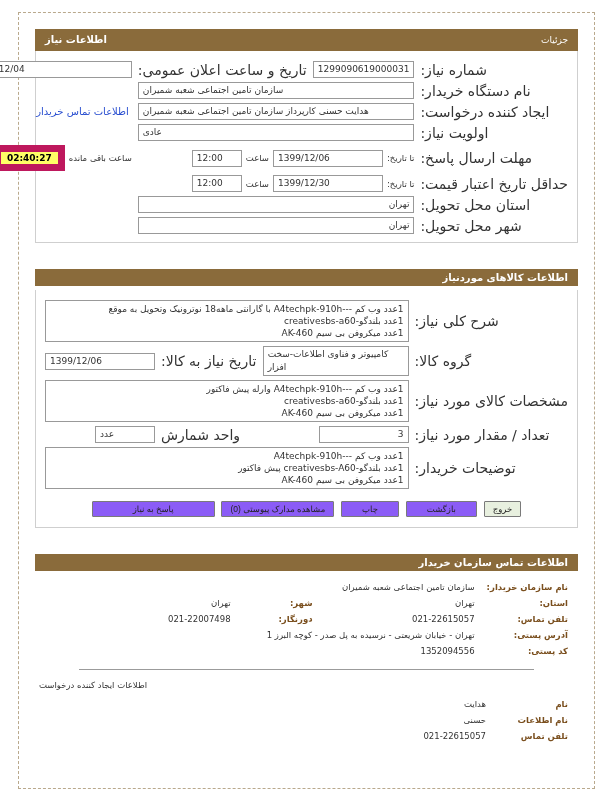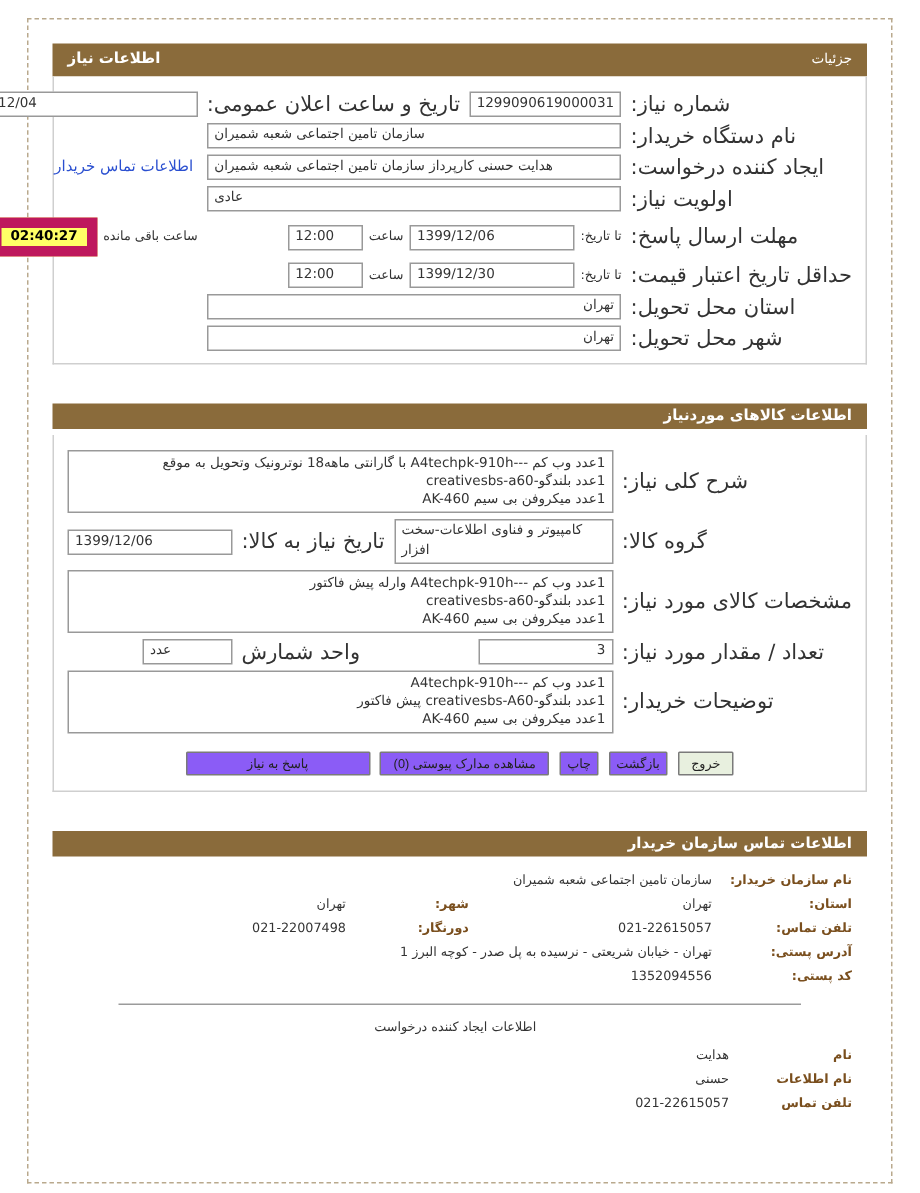--- a/index.html
+++ b/index.html
@@ -100,35 +100,35 @@
     border:1px solid #7a7a7a;
     background:#8b5cf6;
     font-size:8.5px;
     padding:2px 8px;
     margin:0 2px;
     cursor:pointer;
     color:#222;
     border-radius:1px;
   }
   .btn.wide{padding:2px 40px;}
-  .btn.mid{padding:2px 4px;}
+  .btn.mid{padding:2px 20px;}
   .btn.exit{background:#e8f0df;}
   
   .contact-table{
     width:100%;
     border-collapse:collapse;
     font-size:8.5px;
     margin-top:6px;
   }
   .contact-table td{padding:3px 6px;vertical-align:top;}
   .c-lbl{color:#7a4f1e;font-weight:bold;white-space:nowrap;text-align:right;width:70px;}
   .c-val{color:#333;}
   .divider{border:none;border-top:1px solid #9b9b9b;margin:10px 40px;}
   .mini-head{
-    font-size:8.5px;color:#333;text-align:center;padding-right:6px;margin-bottom:2px;
+    font-size:8.5px;color:#333;text-align:left;padding-right:6px;margin-bottom:2px;
   }
   .goods-wrap{margin-top:4px;}
   .row-flex{display:flex;align-items:center;gap:4px;}
 </style>
 </head>
 <body>
 
 <div class="page">
   <div class="outer-frame">
     <div class="inner">

